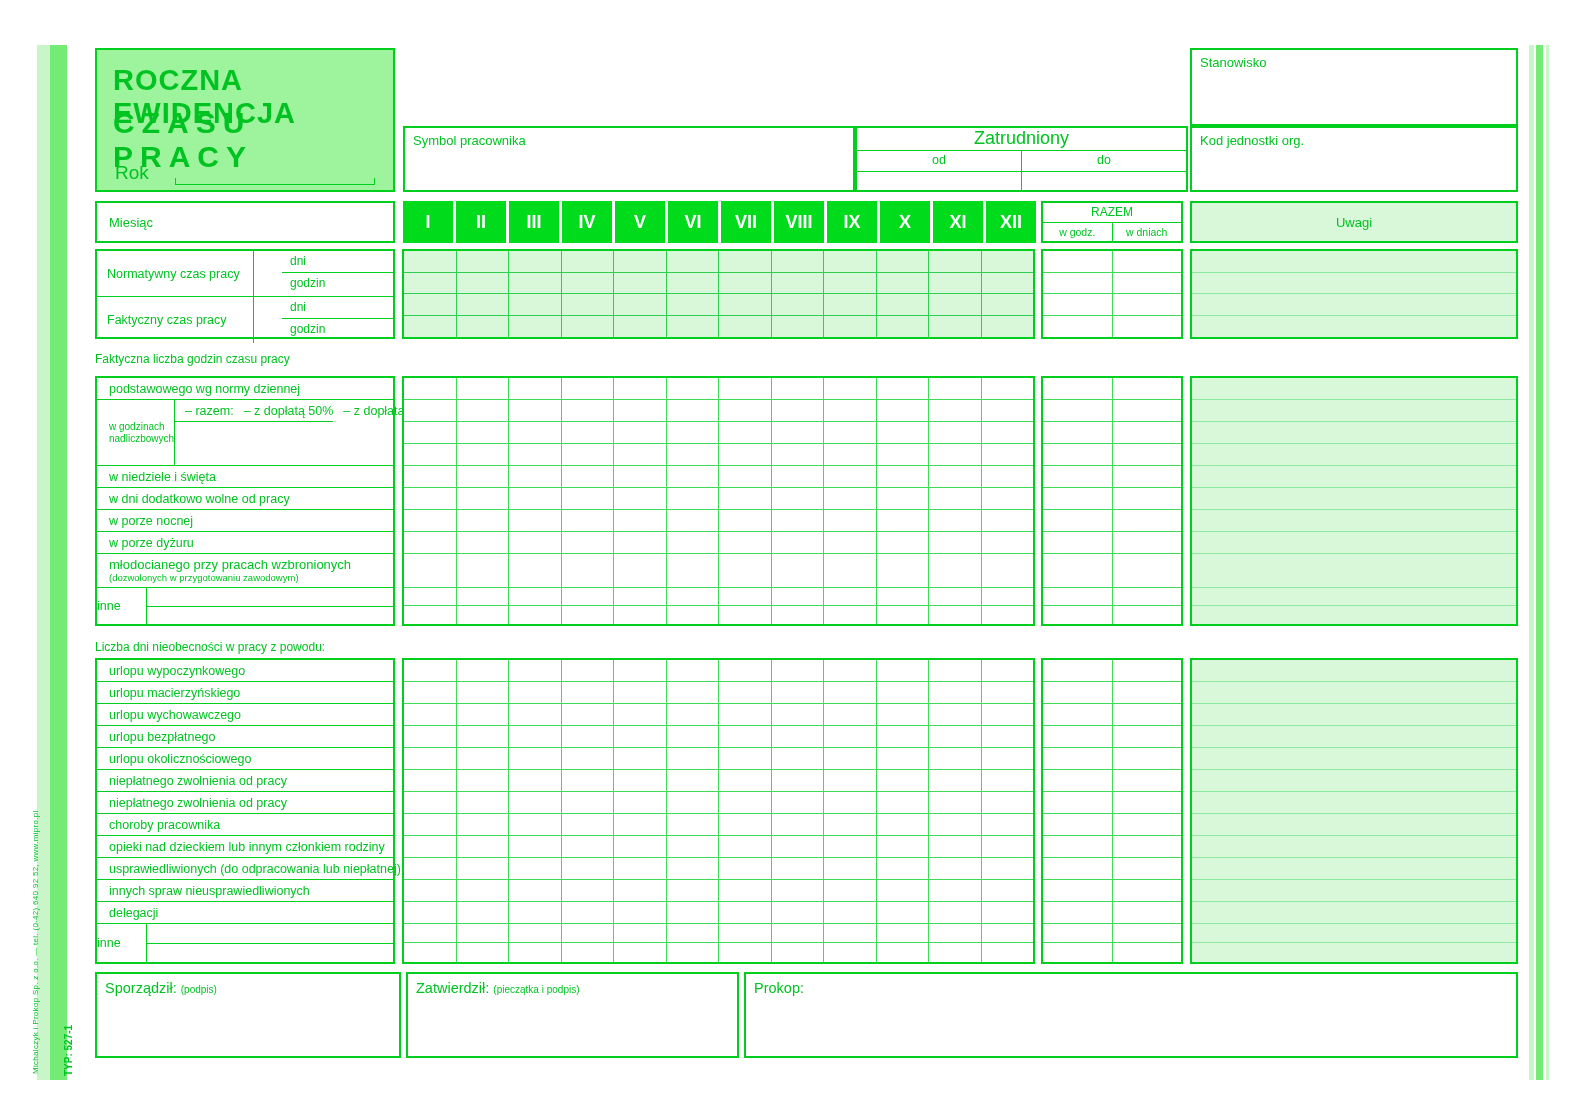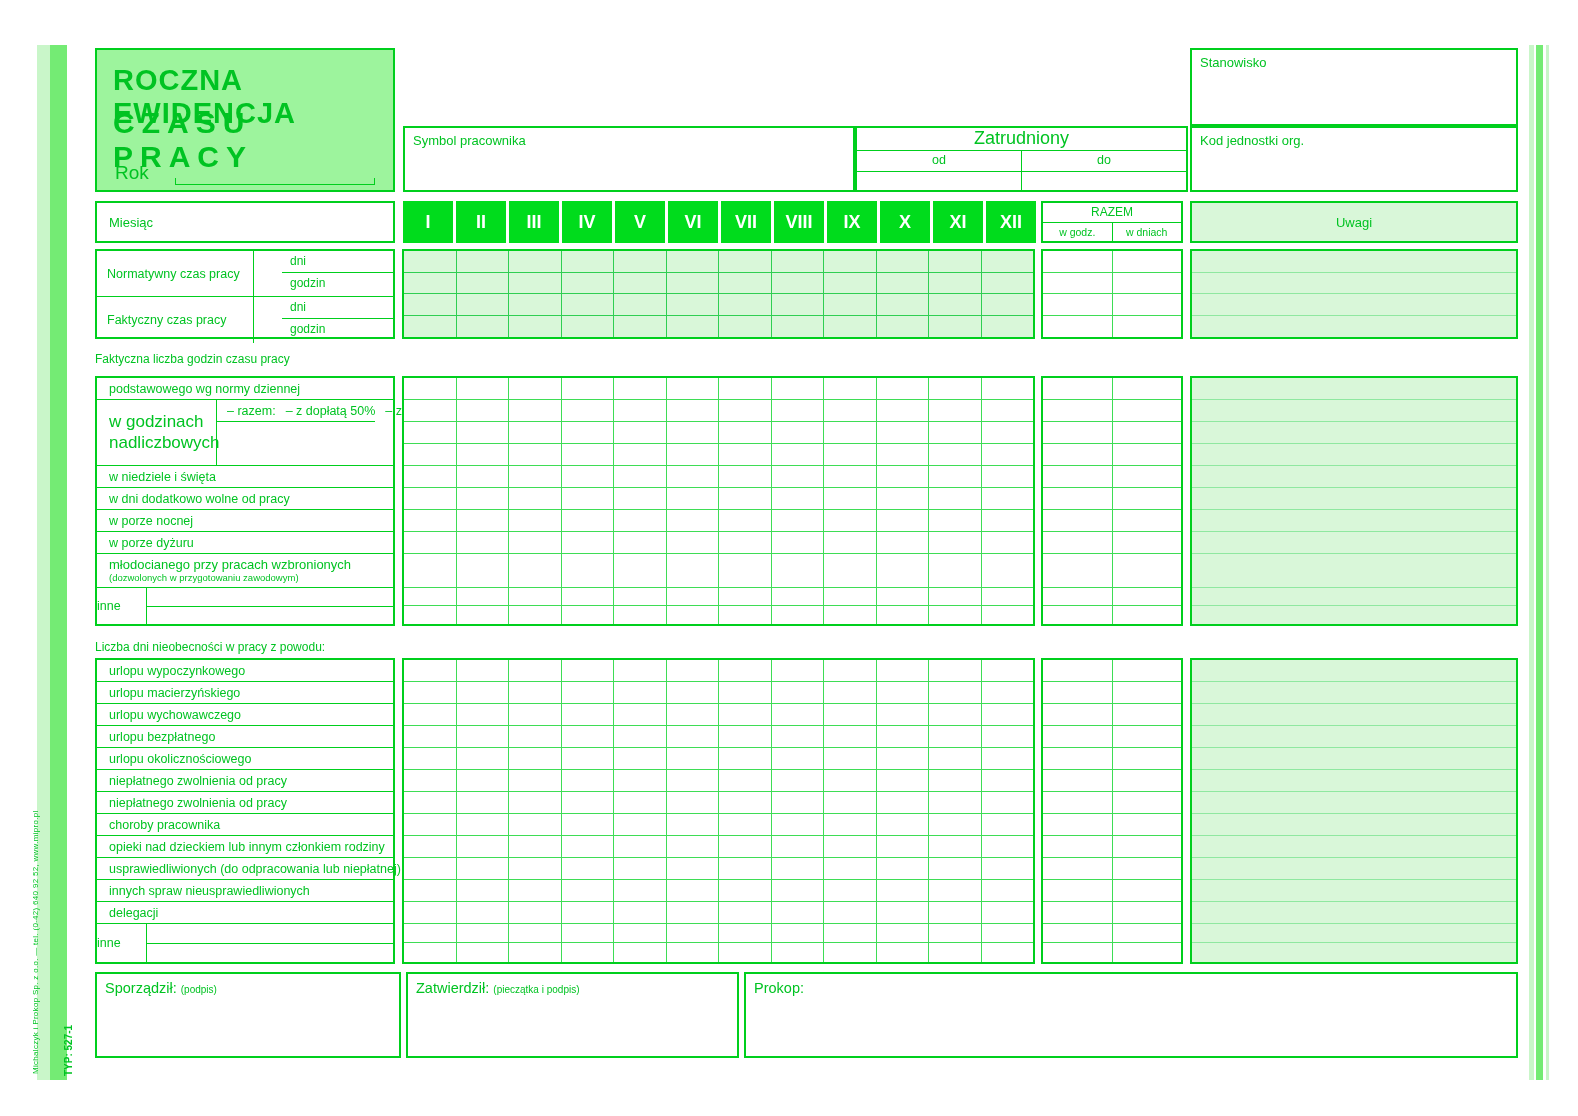--- a/index.html
+++ b/index.html
@@ -48,21 +48,21 @@
         font-size:12.5px;border-bottom:1px solid var(--green);white-space:nowrap;}
   .s1g{display:flex;height:46px;box-sizing:border-box;gap:28px;}
   .s1g1{border-bottom:1px solid var(--green);}
   .s1l{width:157px;display:flex;align-items:center;padding-left:10px;font-size:12.5px;
        border-right:1px solid var(--green);box-sizing:border-box;}
   .s1r{flex:1;display:flex;flex-direction:column;}
   .s1sub{height:21.5px;display:flex;align-items:center;padding-left:8px;font-size:12px;box-sizing:border-box;}
   .s1sub:first-child{border-bottom:1px solid var(--green);}
   .secttitle{position:absolute;font-size:12px;font-weight:normal;}
   .hgroup{display:flex;height:66px;box-sizing:border-box;border-bottom:1px solid var(--green);}
-  .hgl{width:120px;display:flex;align-items:center;padding-left:12px;font-size:17px;line-height:1.2;
+  .hgl{width:120px;display:flex;align-items:center;padding-left:12px;font-size:10px;line-height:1.2;
        border-right:1px solid var(--green);box-sizing:border-box;}
   .hgr{flex:1;display:flex;flex-direction:row;}
   .hgr .lrow{border-bottom:1px solid var(--green);padding-left:10px;}
   .hgr .lrow:last-child{border-bottom:none;}
   .mlod{height:34px;box-sizing:border-box;border-bottom:1px solid var(--green);
         display:flex;flex-direction:column;justify-content:center;padding-left:12px;}
   .m1{font-size:13px;line-height:1.1;}
   .m2{font-size:9.5px;line-height:1.2;}
   .innegrp{display:flex;box-sizing:border-box;}
   .innelabel{width:50px;display:flex;align-items:center;font-size:12.5px;

